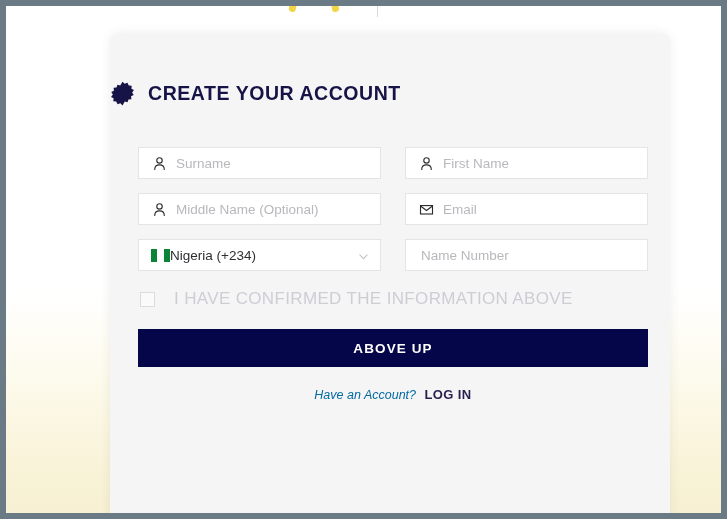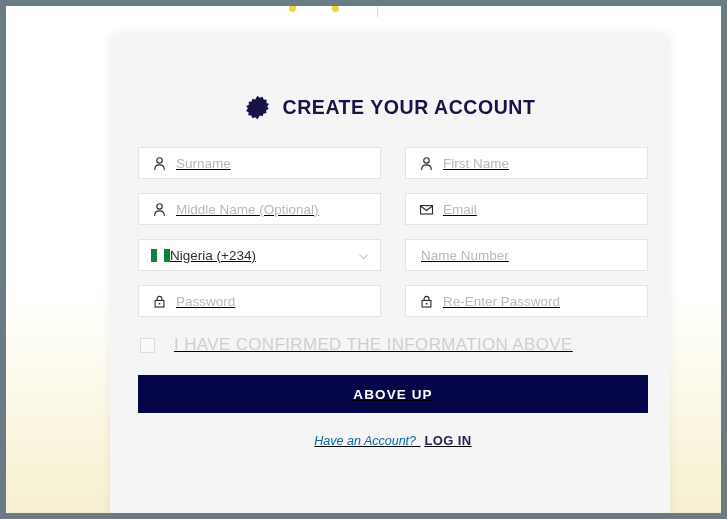--- a/index.html
+++ b/index.html
@@ -73,39 +73,37 @@
     height: 486px;
     background: #f5f5f6;
     border-radius: 9px 9px 0 0;
     box-shadow: 0 0 12px rgba(0,0,0,0.07);
   }
 
   
   #heading {
     display: flex;
     align-items: center;
-    justify-content: center;
     gap: 13px;
-    margin-top: 62px;
+    margin-top: 48px;
   }
   #badge-icon { display: block; }
   #heading-title {
     font-size: 19.5px;
     font-weight: bold;
     letter-spacing: 0.55px;
     color: #161347;
   }
 
   
   #form {
     position: absolute;
     left: 28px;
     top: 114px;
     width: 510px;
-    text-decoration: underline;
   }
   .row {
     display: flex;
     justify-content: space-between;
     margin-bottom: 14px;
   }
   .field {
     position: relative;
     width: 243px;
     height: 32px;
@@ -277,38 +275,20 @@
           <span class="ph">Nigeria (+234)</span>
           <svg class="chev" viewBox="0 0 12 12">
             <path d="M2 4.3L6 8.3l4-4" fill="none" stroke="#c2c2c8" stroke-width="1.2" stroke-linecap="round"></path>
           </svg>
         </div>
         <div class="field no-icon">
           <span class="ph">Name Number</span>
         </div>
       </div>
 
-      <div class="row">
-        <div class="field">
-          <svg class="ico" viewBox="0 0 16 16">
-            <rect x="3.3" y="6.9" width="9.4" height="7.0" fill="none" stroke="#2b2b2b" stroke-width="1.2"></rect>
-            <path d="M5.4 6.9V5.1a2.6 2.6 0 0 1 5.2 0v1.8" fill="none" stroke="#2b2b2b" stroke-width="1.2"></path>
-            <circle cx="8" cy="10.3" r="1.0" fill="#2b2b2b"></circle>
-          </svg>
-          <span class="ph">Password</span>
-        </div>
-        <div class="field">
-          <svg class="ico" viewBox="0 0 16 16">
-            <rect x="3.3" y="6.9" width="9.4" height="7.0" fill="none" stroke="#2b2b2b" stroke-width="1.2"></rect>
-            <path d="M5.4 6.9V5.1a2.6 2.6 0 0 1 5.2 0v1.8" fill="none" stroke="#2b2b2b" stroke-width="1.2"></path>
-            <circle cx="8" cy="10.3" r="1.0" fill="#2b2b2b"></circle>
-          </svg>
-          <span class="ph">Re-Enter Password</span>
-        </div>
-      </div>
 
       <div id="confirm-row">
         <span id="confirm-box"></span>
         <span id="confirm-label">I HAVE CONFIRMED THE INFORMATION ABOVE</span>
       </div>
 
       <button id="signup-button">ABOVE UP</button>
 
       <div id="footer">
         <span id="footer-text">Have an Account?</span>

